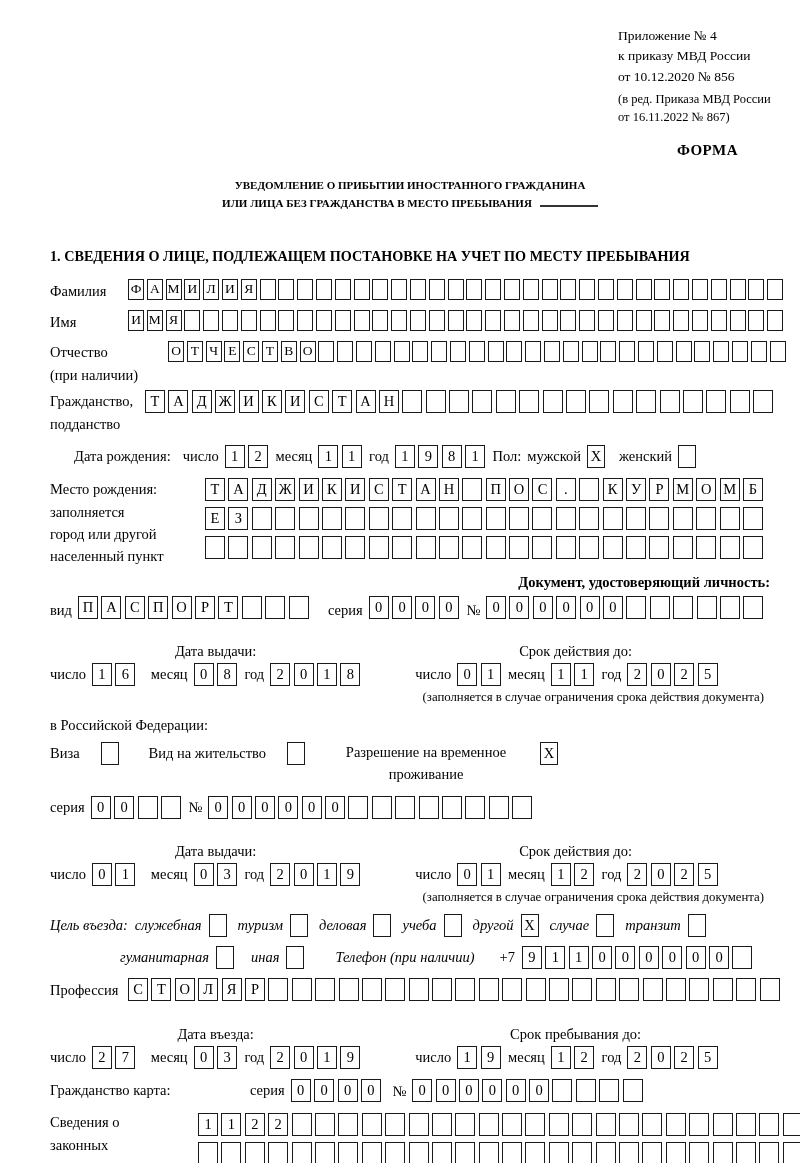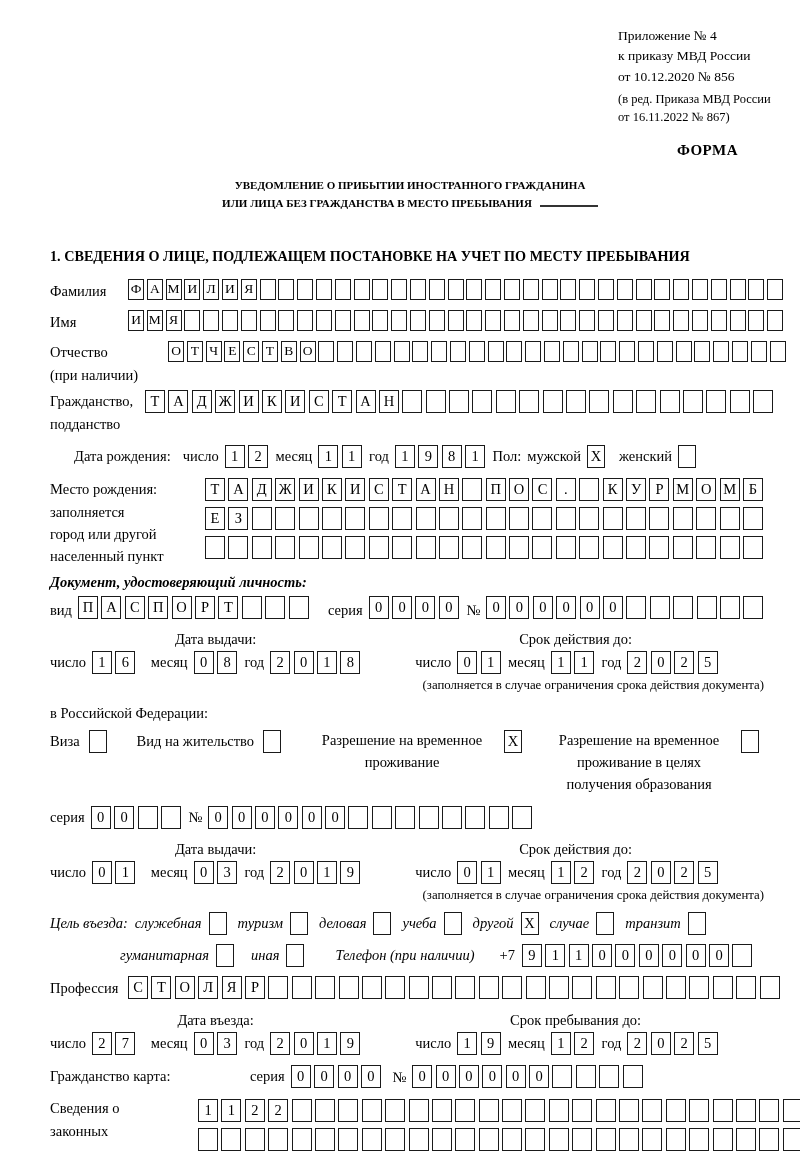--- a/index.html
+++ b/index.html
@@ -22,32 +22,32 @@
   .lbl{flex:none;line-height:24px;}
   .lbl-multi{flex:none;line-height:1.55;}
   .cells{display:flex;flex-wrap:nowrap;}
   .cell{flex:none;display:inline-block;box-sizing:border-box;width:16px;height:21px;
         border:1.6px solid #1a1a1a;margin-right:2.8px;text-align:center;
         font-size:13.5px;line-height:18px;}
   .cr-md .cell{width:20px;height:23px;margin-right:3.4px;font-size:14.5px;line-height:20px;}
   .stack6>.cells{margin-bottom:6px;}
 
   
-  .dates{display:flex;margin-top:12px;}
+  .dates{display:flex;margin-top:24px;}
   .dates .col-l{width:46%;}
   .dates .col-r{width:54%;}
   .dhead{text-align:center;margin-bottom:3px;}
   .dline{display:flex;align-items:center;}
   .dline .dlbl{margin-right:6px;}
   .dline .cells{margin-right:4px;}
   .note{font-size:12.8px;text-align:right;margin-top:4px;padding-right:6px;}
 
   
   .optrow{display:flex;align-items:flex-start;margin-top:10px;}
-  .opt{display:flex;align-items:flex-start;margin-right:14px;}
+  .opt{display:flex;align-items:flex-start;margin-right:14px;gap:12px;}
   .opt .olbl{margin-right:9px;line-height:23px;}
   .opt .olbl-c{width:186px;text-align:center;line-height:1.5;margin-right:9px;}
   .chk .cell{width:18px;height:23px;margin-right:0;}
 
   .purpose-line{display:flex;align-items:center;margin-top:9px;flex-wrap:nowrap;}
   .purpose-line .plbl{margin-right:7px;font-style:italic;}
   .purpose-line .chk{margin-right:11px;}
 
   .phone-prefix{margin:0 7px 0 18px;}
   .mcard .cells{margin-right:6px;}
@@ -353,21 +353,21 @@
           <span class="cell"></span>
           <span class="cell"></span>
           <span class="cell"></span>
           <span class="cell"></span>
           <span class="cell"></span>
           <span class="cell"></span>
         </div>
     </div>
   </div>
 
-  <div style="text-align:left;font-weight:bold;margin-top:6px;font-style:italic;">Документ, удостоверяющий личность:</div>
+  <div style="text-align:right;font-weight:bold;margin-top:6px;">Документ, удостоверяющий личность:</div>
 
   <div class="frow cr-md dline" style="margin-top:5px;align-items:flex-end;">
     <span class="dlbl" style="width:49px;">вид</span>
     <span class="cells">
         <span class="cell">П</span>
         <span class="cell">А</span>
         <span class="cell">С</span>
         <span class="cell">П</span>
         <span class="cell">О</span>
         <span class="cell">Р</span>
@@ -462,26 +462,20 @@
     <div class="opt" style="margin-left:16px;">
       <span class="olbl">Вид на жительство</span>
       <span class="cells chk">
           <span class="cell"></span>
         </span>
     </div>
     <div class="opt" style="margin-left:14px;">
       <span class="olbl-c">Разрешение на временное проживание</span>
       <span class="cells chk">
           <span class="cell">X</span>
-        </span>
-    </div>
-    <div class="opt" style="margin-left:10px;margin-right:0;">
-      <span class="olbl-c">Разрешение на временное проживание в целях получения образования</span>
-      <span class="cells chk">
-          <span class="cell"></span>
         </span>
     </div>
   </div>
 
   <div class="frow cr-md dline" style="margin-top:10px;align-items:center;">
     <span class="dlbl">серия</span>
     <span class="cells">
         <span class="cell">0</span>
         <span class="cell">0</span>
         <span class="cell"></span>

